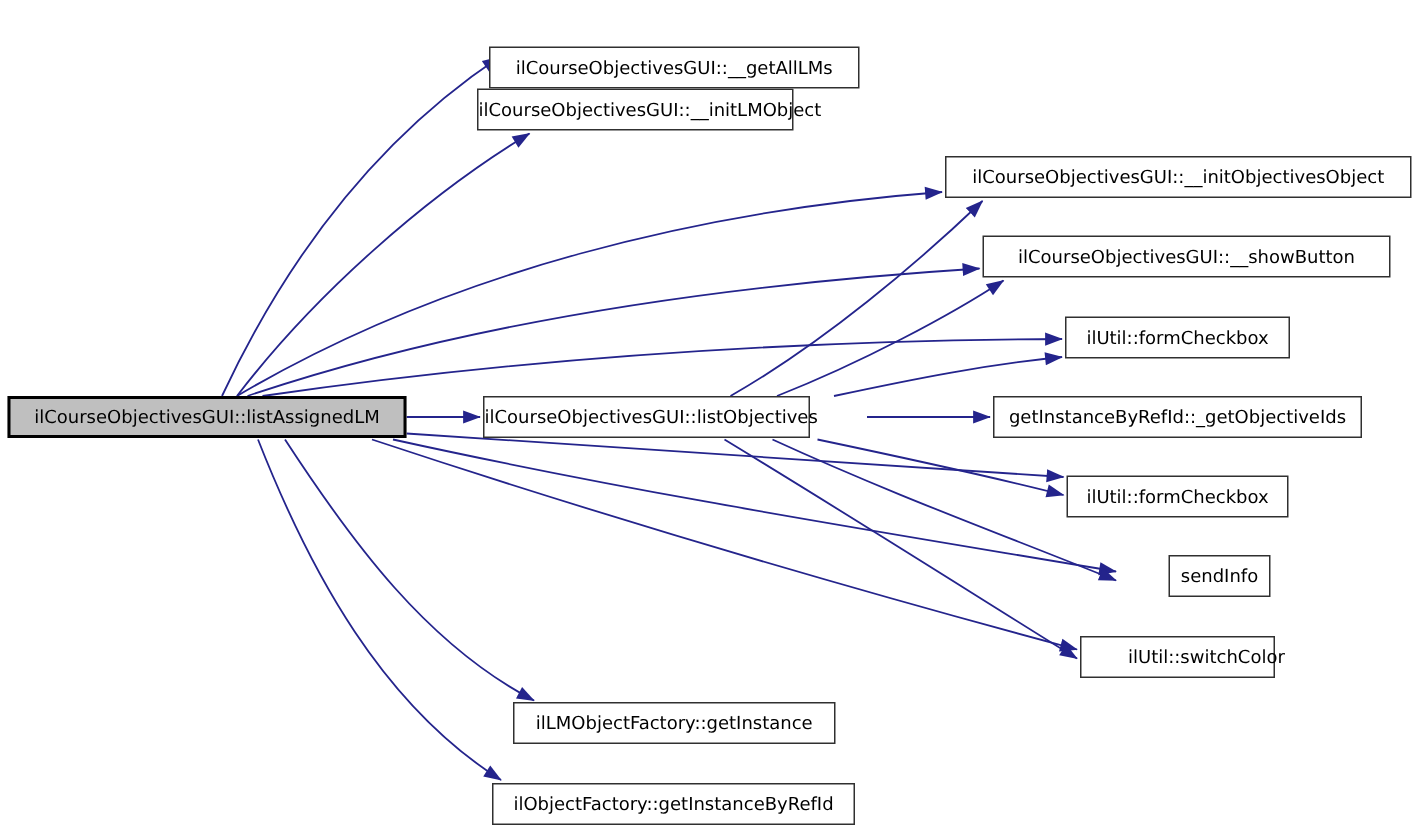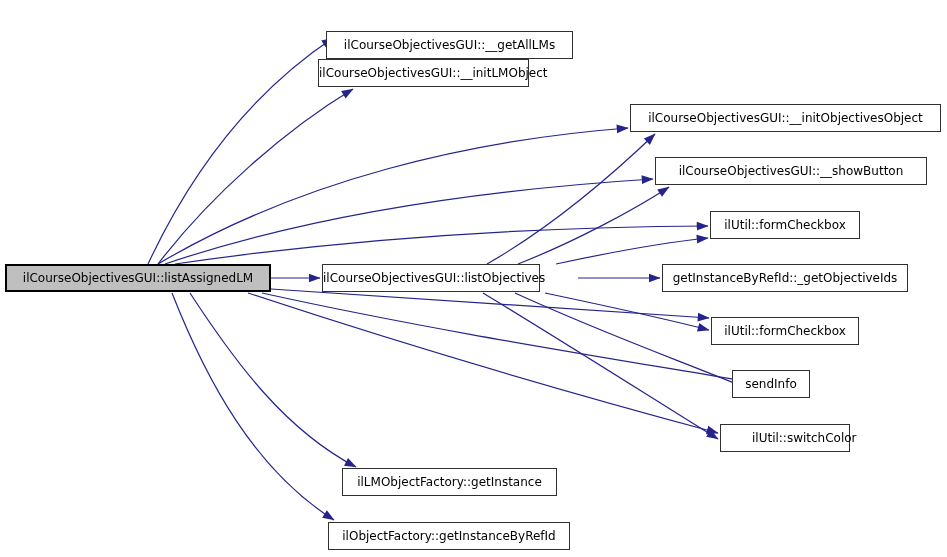--- a/index.html
+++ b/index.html
@@ -75,18 +75,18 @@
 
   <div class="node selected" style="left:5px;   top:264px; width:266px;text-align:center;">ilCourseObjectivesGUI::listAssignedLM</div>
   <div class="node" style="left:322px; top:264px; width:218px;">ilCourseObjectivesGUI::listObjectives</div>
   <div class="node" style="left:326px; top:5px;   width:247px;margin-top:26px;">ilCourseObjectivesGUI::__getAllLMs</div>
   <div class="node" style="left:318px; top:59px;  width:211px;">ilCourseObjectivesGUI::__initLMObject</div>
   <div class="node" style="left:630px; top:104px; width:311px;text-align:center;">ilCourseObjectivesGUI::__initObjectivesObject</div>
   <div class="node" style="left:655px; top:157px; width:272px;">ilCourseObjectivesGUI::__showButton</div>
   <div class="node" style="left:710px; top:211px; width:150px;">ilUtil::formCheckbox</div>
   <div class="node" style="left:662px; top:264px; width:246px;">getInstanceByRefId::_getObjectiveIds</div>
   <div class="node" style="left:711px; top:317px; width:148px;">ilUtil::formCheckbox</div>
-  <div class="node" style="left:732px; top:370px; width:78px;">sendInfo</div>
+  <div class="node" style="left:779px; top:370px; width:68px;">sendInfo</div>
   <div class="node" style="left:720px; top:424px; width:130px;padding-left:31px;">ilUtil::switchColor</div>
   <div class="node" style="left:328px; top:522px; width:242px;">ilObjectFactory::getInstanceByRefId</div>
   <div class="node" style="left:342px; top:468px; width:215px;">ilLMObjectFactory::getInstance</div>
 
 </div>
 
 </body></html>

